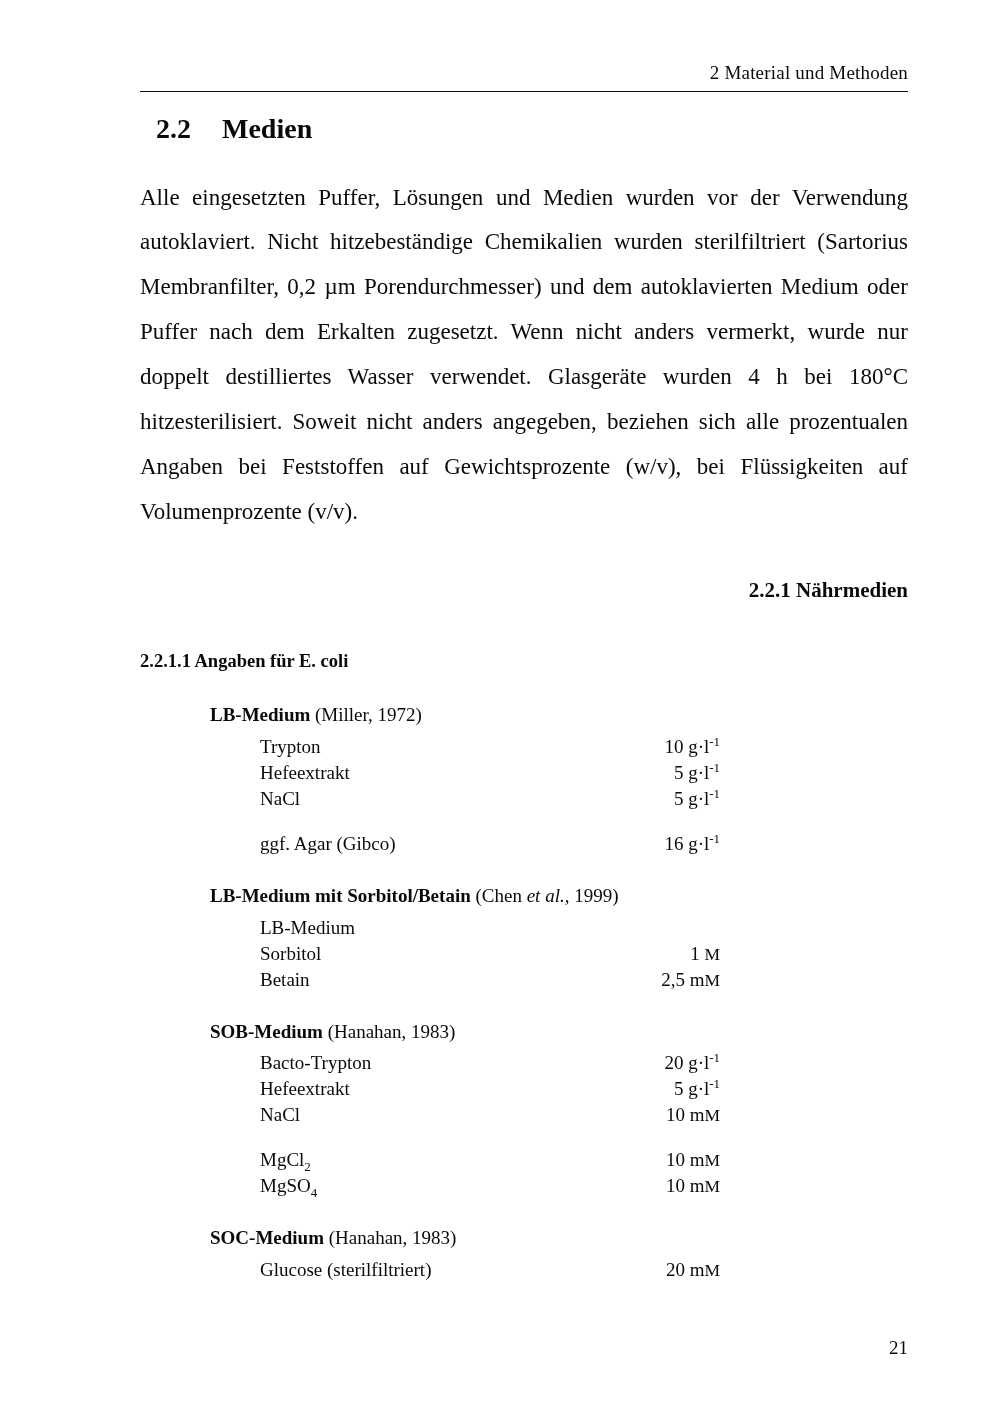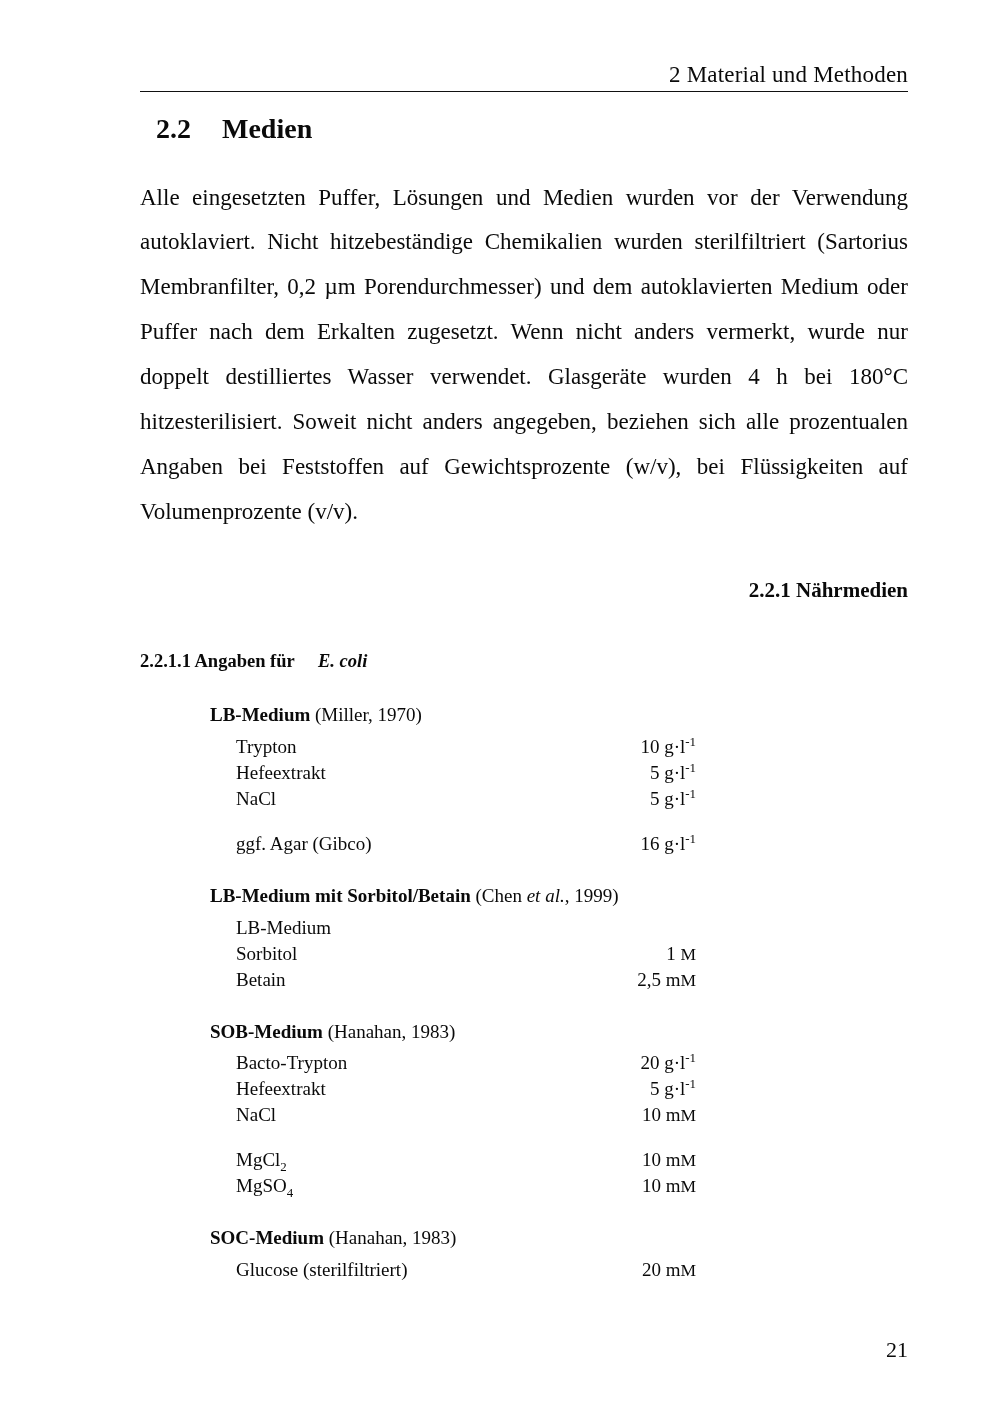--- a/index.html
+++ b/index.html
@@ -20,21 +20,21 @@
     height: 1415px;
     box-sizing: border-box;
   }
   
   .header {
     position: absolute;
     top: 62px;
     left: 140px;
     width: 768px;
     text-align: right;
-    font-size: 23px;
+    font-size: 19px;
     letter-spacing: 0.2px;
   }
   .header-rule {
     position: absolute;
     top: 91px;
     left: 140px;
     width: 768px;
     height: 1px;
     background: #111;
   }
@@ -72,22 +72,20 @@
     padding: 0;
     text-align: right;
   }
   h3.subsubsection-title {
     font-size: 18.5px;
     font-weight: bold;
     margin: 48px 0 0 0;
     padding: 0;
   }
   h3.subsubsection-title .ital {
-    font-style: italic;
-    margin-left: 19px;
   }
   
   .media-list {
     margin-top: 30px;
   }
   .media-block {
     margin-top: 26px;
   }
   .media-block:first-child {
     margin-top: 0;
@@ -101,21 +99,21 @@
     font-weight: bold;
   }
   .media-heading .ref {
     font-weight: normal;
   }
   .media-heading .ref .ital {
     font-style: italic;
   }
   table.ingredients {
     margin-top: 6px;
-    margin-left: 96px;
+    margin-left: 120px;
     border-collapse: collapse;
     font-size: 19px;
   }
   table.ingredients td {
     padding: 0;
     line-height: 1.37;
     vertical-align: baseline;
     white-space: nowrap;
   }
   td.ing-name {
@@ -137,21 +135,21 @@
     font-size: 0.68em;
     line-height: 0;
   }
   
   .pagenum {
     position: absolute;
     top: 1337px;
     left: 140px;
     width: 768px;
     text-align: right;
-    font-size: 22px;
+    font-size: 19px;
   }
 </style>
 </head>
 <body>
 
 <div class="page">
 
   <div class="header">2 Material und Methoden</div>
   <div class="header-rule"></div>
 
@@ -164,21 +162,21 @@
     <p class="para">Alle eingesetzten Puffer, Lösungen und Medien wurden vor der Verwendung autoklaviert. Nicht hitzebeständige Chemikalien wurden sterilfiltriert (Sartorius Membranfilter, 0,2 µm Porendurchmesser) und dem autoklavierten Medium oder Puffer nach dem Erkalten zugesetzt. Wenn nicht anders vermerkt, wurde nur doppelt destilliertes Wasser verwendet. Glasgeräte wurden 4 h bei 180°C hitzesterilisiert. Soweit nicht anders angegeben, beziehen sich alle prozentualen Angaben bei Feststoffen auf Gewichtsprozente (w/v), bei Flüssigkeiten auf Volumenprozente (v/v).</p>
 
     <h2 class="subsection-title">2.2.1 Nährmedien</h2>
 
     <h3 class="subsubsection-title">
       <span>2.2.1.1 Angaben für </span><span class="ital">E. coli</span>
     </h3>
 
     <div class="media-list" id="media-list">
         <div class="media-block">
-          <div class="media-heading"><span class="name">LB-Medium</span><span class="ref"> (Miller, 1970)</span></div>
+          <div class="media-heading"><span class="name">LB-Medium</span><span class="ref"> (Miller, 1972)</span></div>
           <table class="ingredients">
             <tbody>
               <tr>
                 <td class="ing-name">Trypton</td>
                 <td class="ing-amt">10 g·l<sup>-1</sup></td>
               </tr>
               <tr>
                 <td class="ing-name">Hefeextrakt</td>
                 <td class="ing-amt">5 g·l<sup>-1</sup></td>
               </tr>

